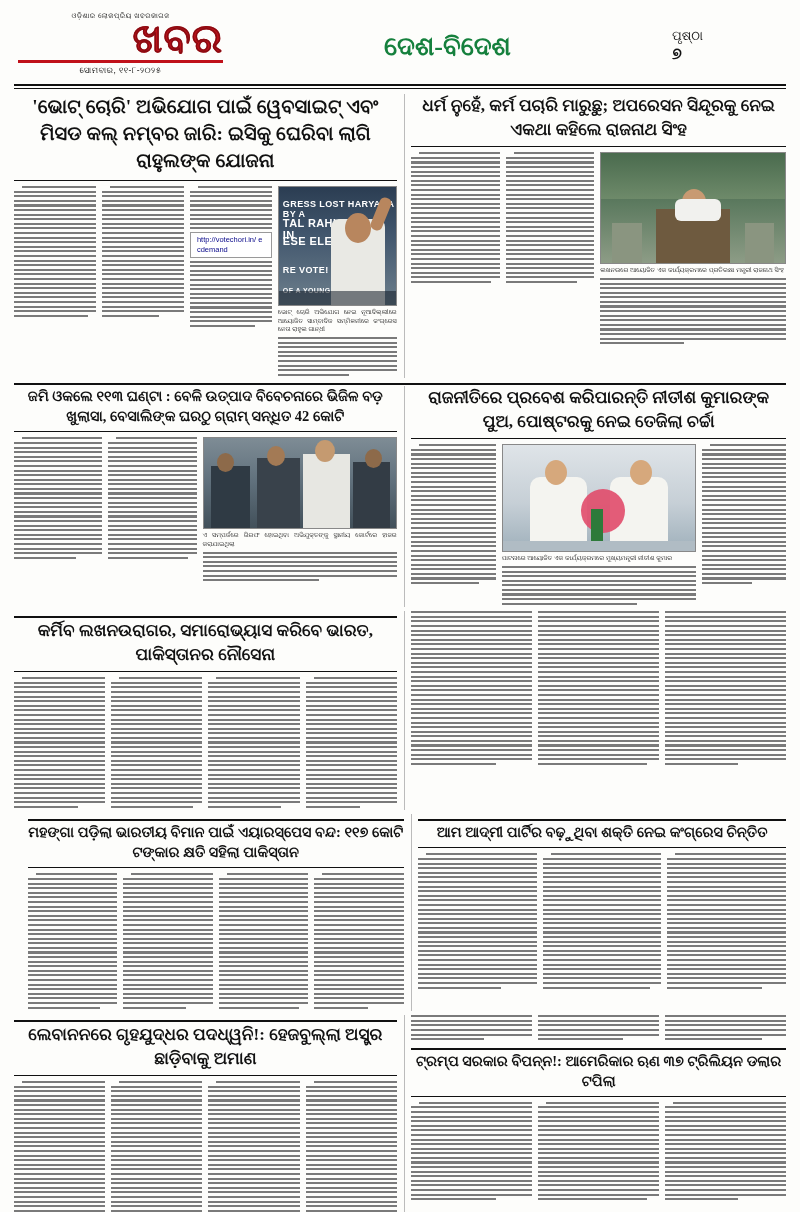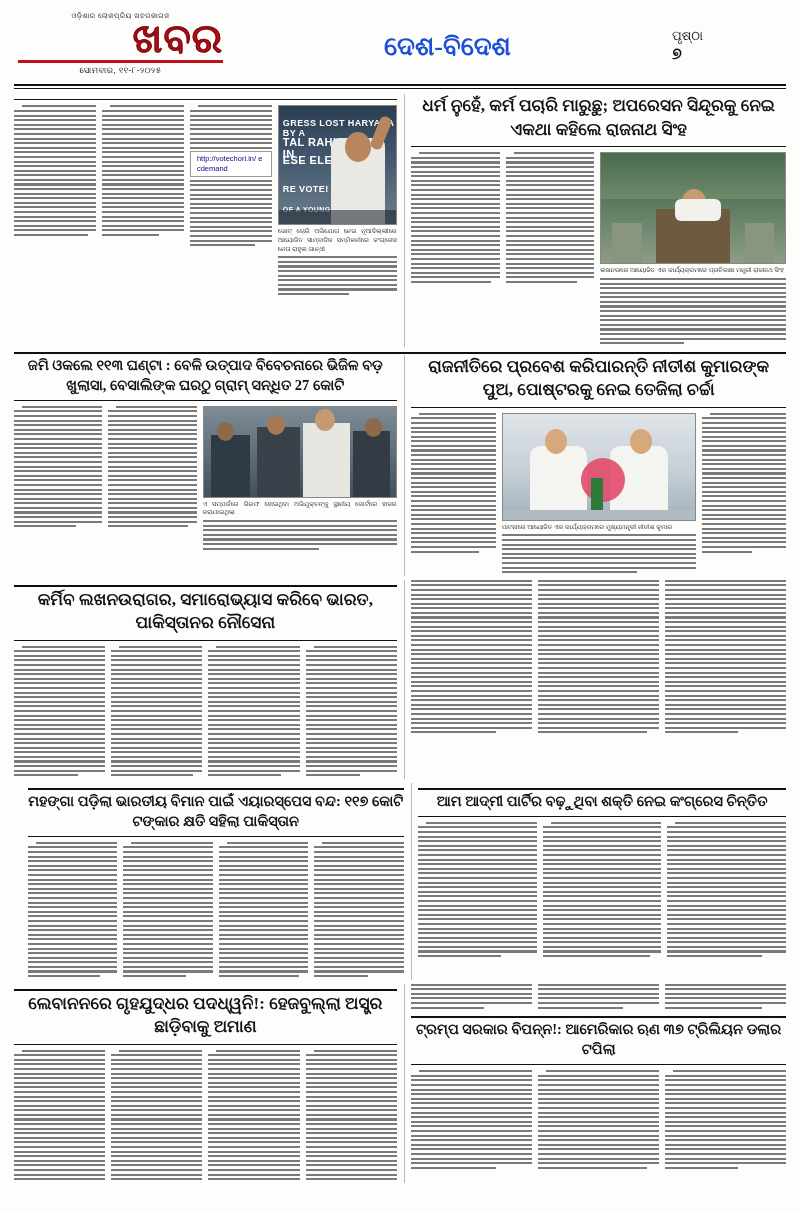--- a/index.html
+++ b/index.html
@@ -20,21 +20,21 @@
   .logo-main {
     font-family: "Liberation Serif", serif;
     font-size: 40px; font-weight: bold; color:#c0111a;
     line-height: 0.95; letter-spacing: 1px; text-align:right;
     -webkit-text-stroke: 0.4px #8a0c12;
   }
   .logo-rule { height:3px; background:#c0111a; margin: 2px 0 2px 0; }
   .logo-date { font-size: 8.5px; color:#111; text-align:center; letter-spacing:0.4px; }
   .mast-center {
     flex: 1; text-align:center; font-family: "Liberation Serif", serif;
-    font-size: 26px; font-weight: bold; color:#1d4ed8; padding-bottom: 14px;
+    font-size: 26px; font-weight: bold; color:#15803d; padding-bottom: 14px;
   }
   .mast-right { width: 110px; text-align:left; font-size: 13px; line-height:1.25; padding-bottom: 12px; }
   .mast-right .pg-label { font-size: 13px; }
   .mast-right .pg-num { font-size: 16px; font-weight:bold; }
 
   .rule-thick { height: 2.2px; background:#111; margin: 2px 0 0 0; }
   .rule-thin { height: 0.7px; background:#111; margin: 1.5px 0 6px 0; }
 
   
   .hline { height:1px; background:#111; margin:5px 0; }
@@ -96,20 +96,21 @@
       <div class="pg-label">ପୃଷ୍ଠା</div>
       <div class="pg-num">୭</div>
     </div>
   </div>
   <div class="rule-thick"></div>
   <div class="rule-thin"></div>
 
   <div class="cols">
 
     <div style="width:386px;">
+      <div class="headline h-xl">'ଭୋଟ୍ ଚୋରି' ଅଭିଯୋଗ ପାଇଁ ୱେବସାଇଟ୍ ଏବଂ ମିସଡ କଲ୍ ନମ୍ବର ଜାରି: ଇସିକୁ ଘେରିବା ଲାଗି ରାହୁଲଙ୍କ ଯୋଜନା</div>
       <div class="hline"></div>
       <div class="cols txt" style="gap:6px;">
         <div class="col">
           <div class="ln indent"></div>
             <div class="ln"></div>
             <div class="ln"></div>
             <div class="ln"></div>
             <div class="ln"></div>
             <div class="ln"></div>
             <div class="ln"></div>
@@ -322,21 +323,21 @@
         </div>
       </div>
     </div>
   </div>
 
   <div class="hline2"></div>
 
   <div class="cols">
 
     <div style="width:386px;">
-      <div class="headline h-md">ଜମି ଓକଲେ ୧୧୩ ଘଣ୍ଟା : ବେଳି ଉତ୍ପାଦ ବିବେଚନାରେ ଭିଜିଳ ବଡ଼ ଖୁଲାସା, ବେସାଲିଙ୍କ ଘରଠୁ ଗ୍ରାମ୍ ସନ୍ଧିତ 27 କୋଟି</div>
+      <div class="headline h-md">ଜମି ଓକଲେ ୧୧୩ ଘଣ୍ଟା : ବେଳି ଉତ୍ପାଦ ବିବେଚନାରେ ଭିଜିଳ ବଡ଼ ଖୁଲାସା, ବେସାଲିଙ୍କ ଘରଠୁ ଗ୍ରାମ୍ ସନ୍ଧିତ 42 କୋଟି</div>
       <div class="hline"></div>
       <div class="cols txt" style="gap:6px;">
         <div class="col">
           <div class="ln indent"></div>
             <div class="ln"></div>
             <div class="ln"></div>
             <div class="ln"></div>
             <div class="ln"></div>
             <div class="ln"></div>
             <div class="ln"></div>

